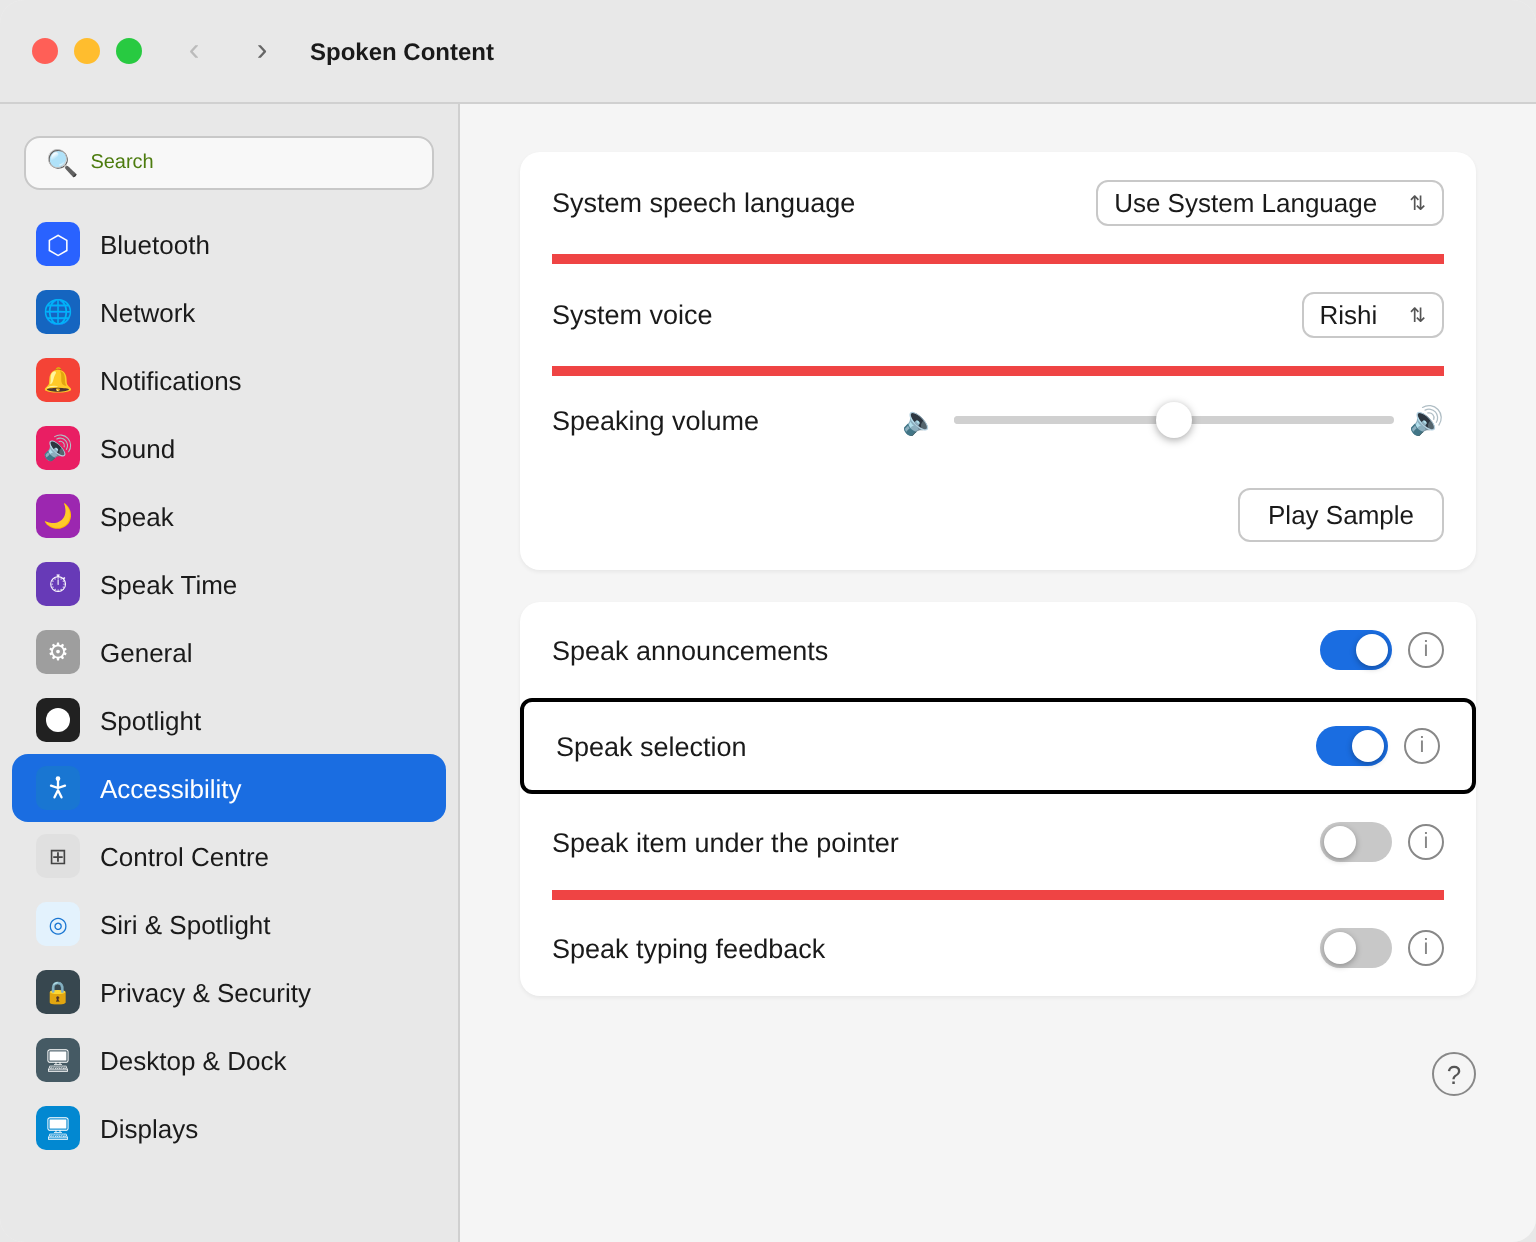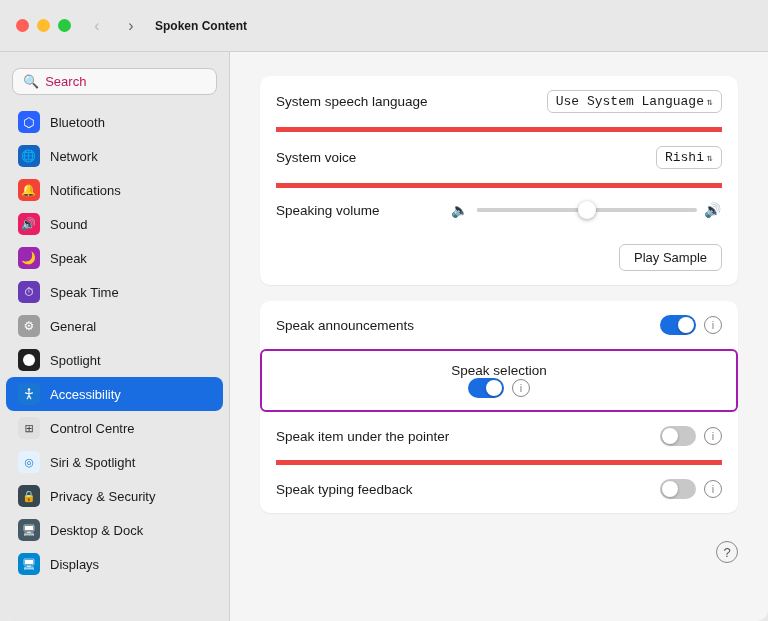--- a/index.html
+++ b/index.html
@@ -91,22 +91,22 @@
       border-radius: 8px;
       padding: 5px 10px;
       gap: 6px;
       border: 1px solid #c8c8c8;
     }
     .search-icon-svg {
       color: #888;
       font-size: 13px;
     }
     .search-input-text {
-      font-size: 13px;
-      color: #be185d;
+      font-size: 10px;
+      color: #4d7c0f;
     }
     .sidebar-item {
       display: flex;
       align-items: center;
       padding: 6px 12px;
       gap: 10px;
       cursor: pointer;
       border-radius: 8px;
       margin: 0 6px;
     }
@@ -156,29 +156,28 @@
       color: #1a1a1a;
     }
     .settings-value {
       display: flex;
       align-items: center;
       gap: 8px;
     }
     .dropdown-btn {
       display: flex;
       align-items: center;
-      gap: 3px;
+      gap: 16px;
       background: white;
       border: 1px solid #c8c8c8;
       border-radius: 6px;
       padding: 3px 8px;
       font-size: 13px;
       cursor: pointer;
       color: #1a1a1a;
-      font-family: Liberation Mono, monospace;
     }
     .slider-container {
       display: flex;
       align-items: center;
       gap: 8px;
     }
     .slider-track {
       width: 220px;
       height: 4px;
       background: #d0d0d0;
@@ -468,21 +467,21 @@
         <div class="inline-row">
           <span class="settings-label">Speak announcements</span>
           <div class="settings-value">
             <div class="toggle on">
               <div class="toggle-thumb"></div>
             </div>
             <div class="info-btn">i</div>
           </div>
         </div>
 
-        <div style="border-top: 1px solid #e8e8e8; border: 2px solid #a21caf; border-radius: 6px; margin: 0 -16px; padding: 12px 16px; display:flex; align-items:center; justify-content:space-between;flex-direction:column;">
+        <div style="border-top: 1px solid #e8e8e8; border: 2px solid #000000; border-radius: 6px; margin: 0 -16px; padding: 12px 16px; display:flex; align-items:center; justify-content:space-between;">
           <span class="settings-label">Speak selection</span>
           <div class="settings-value">
             <div class="toggle on">
               <div class="toggle-thumb"></div>
             </div>
             <div class="info-btn">i</div>
           </div>
         </div>
 
         <div class="inline-row">

